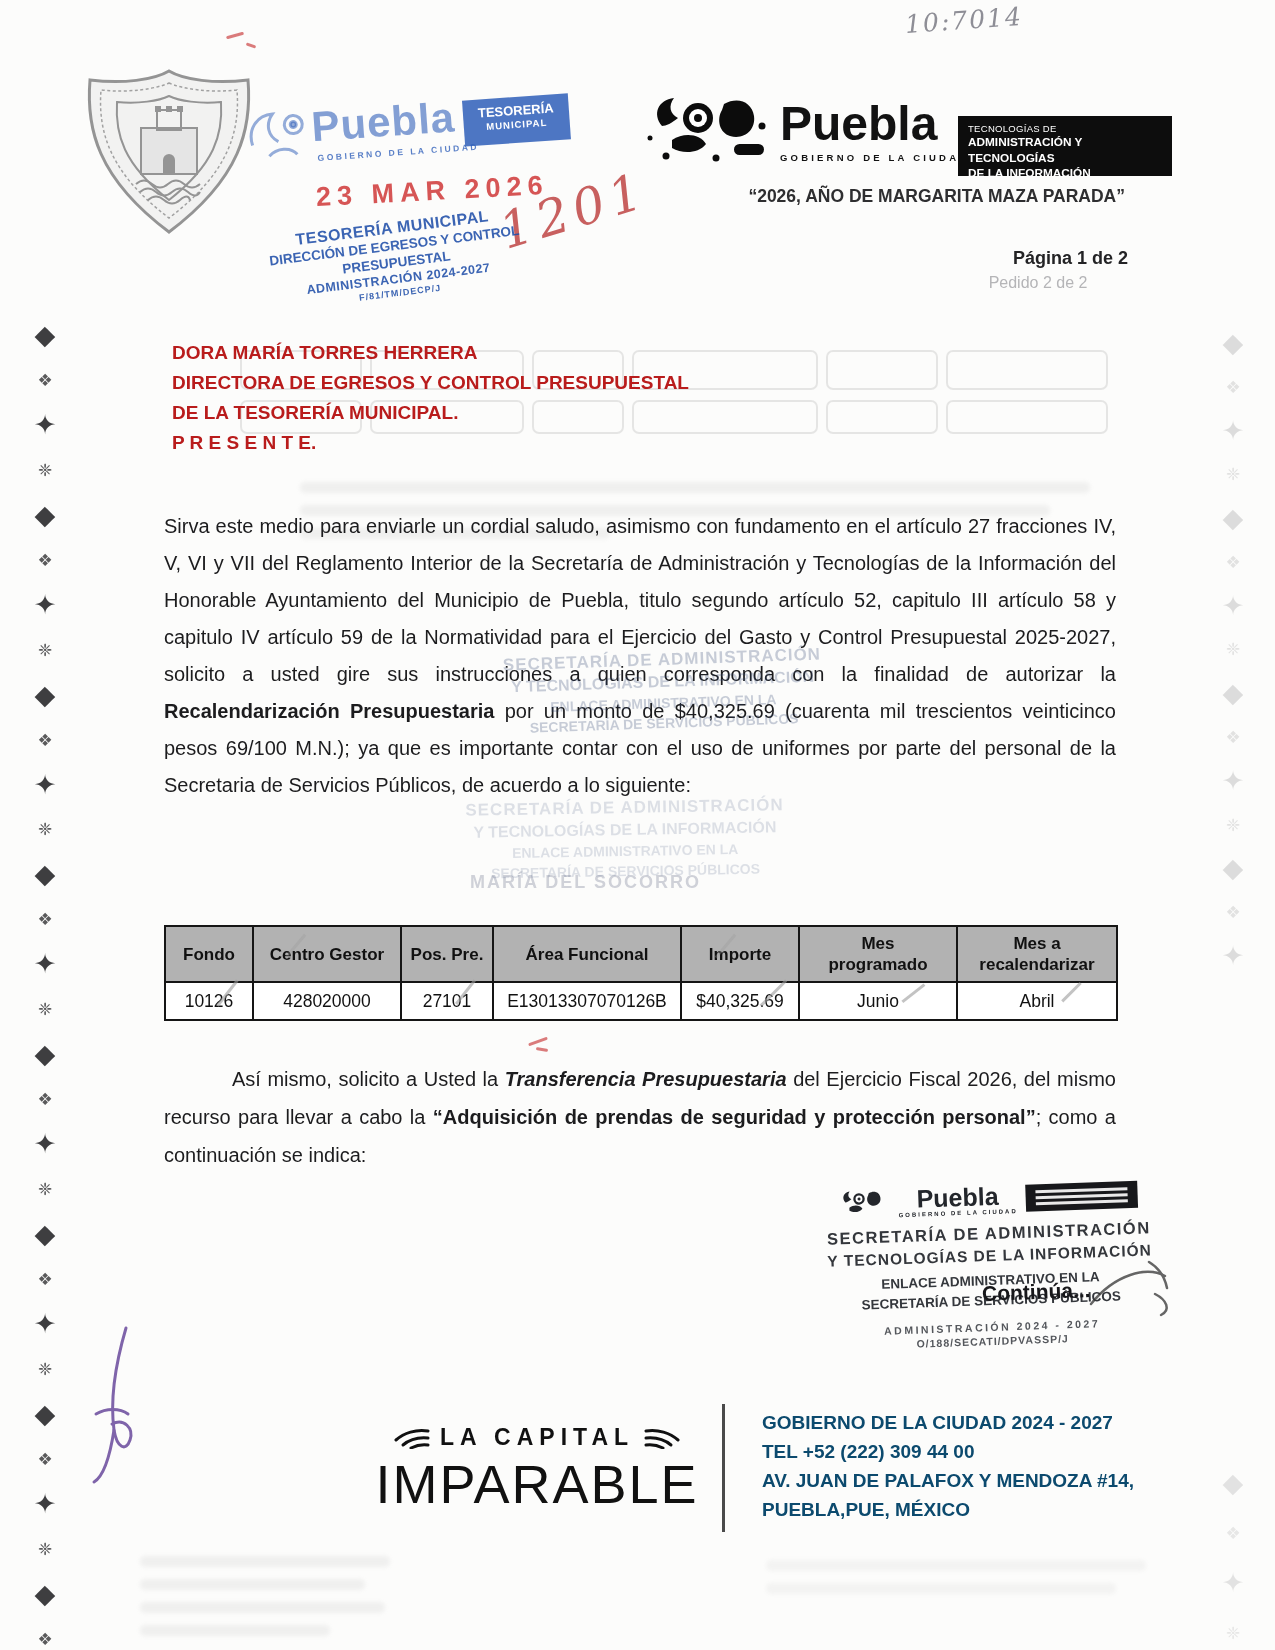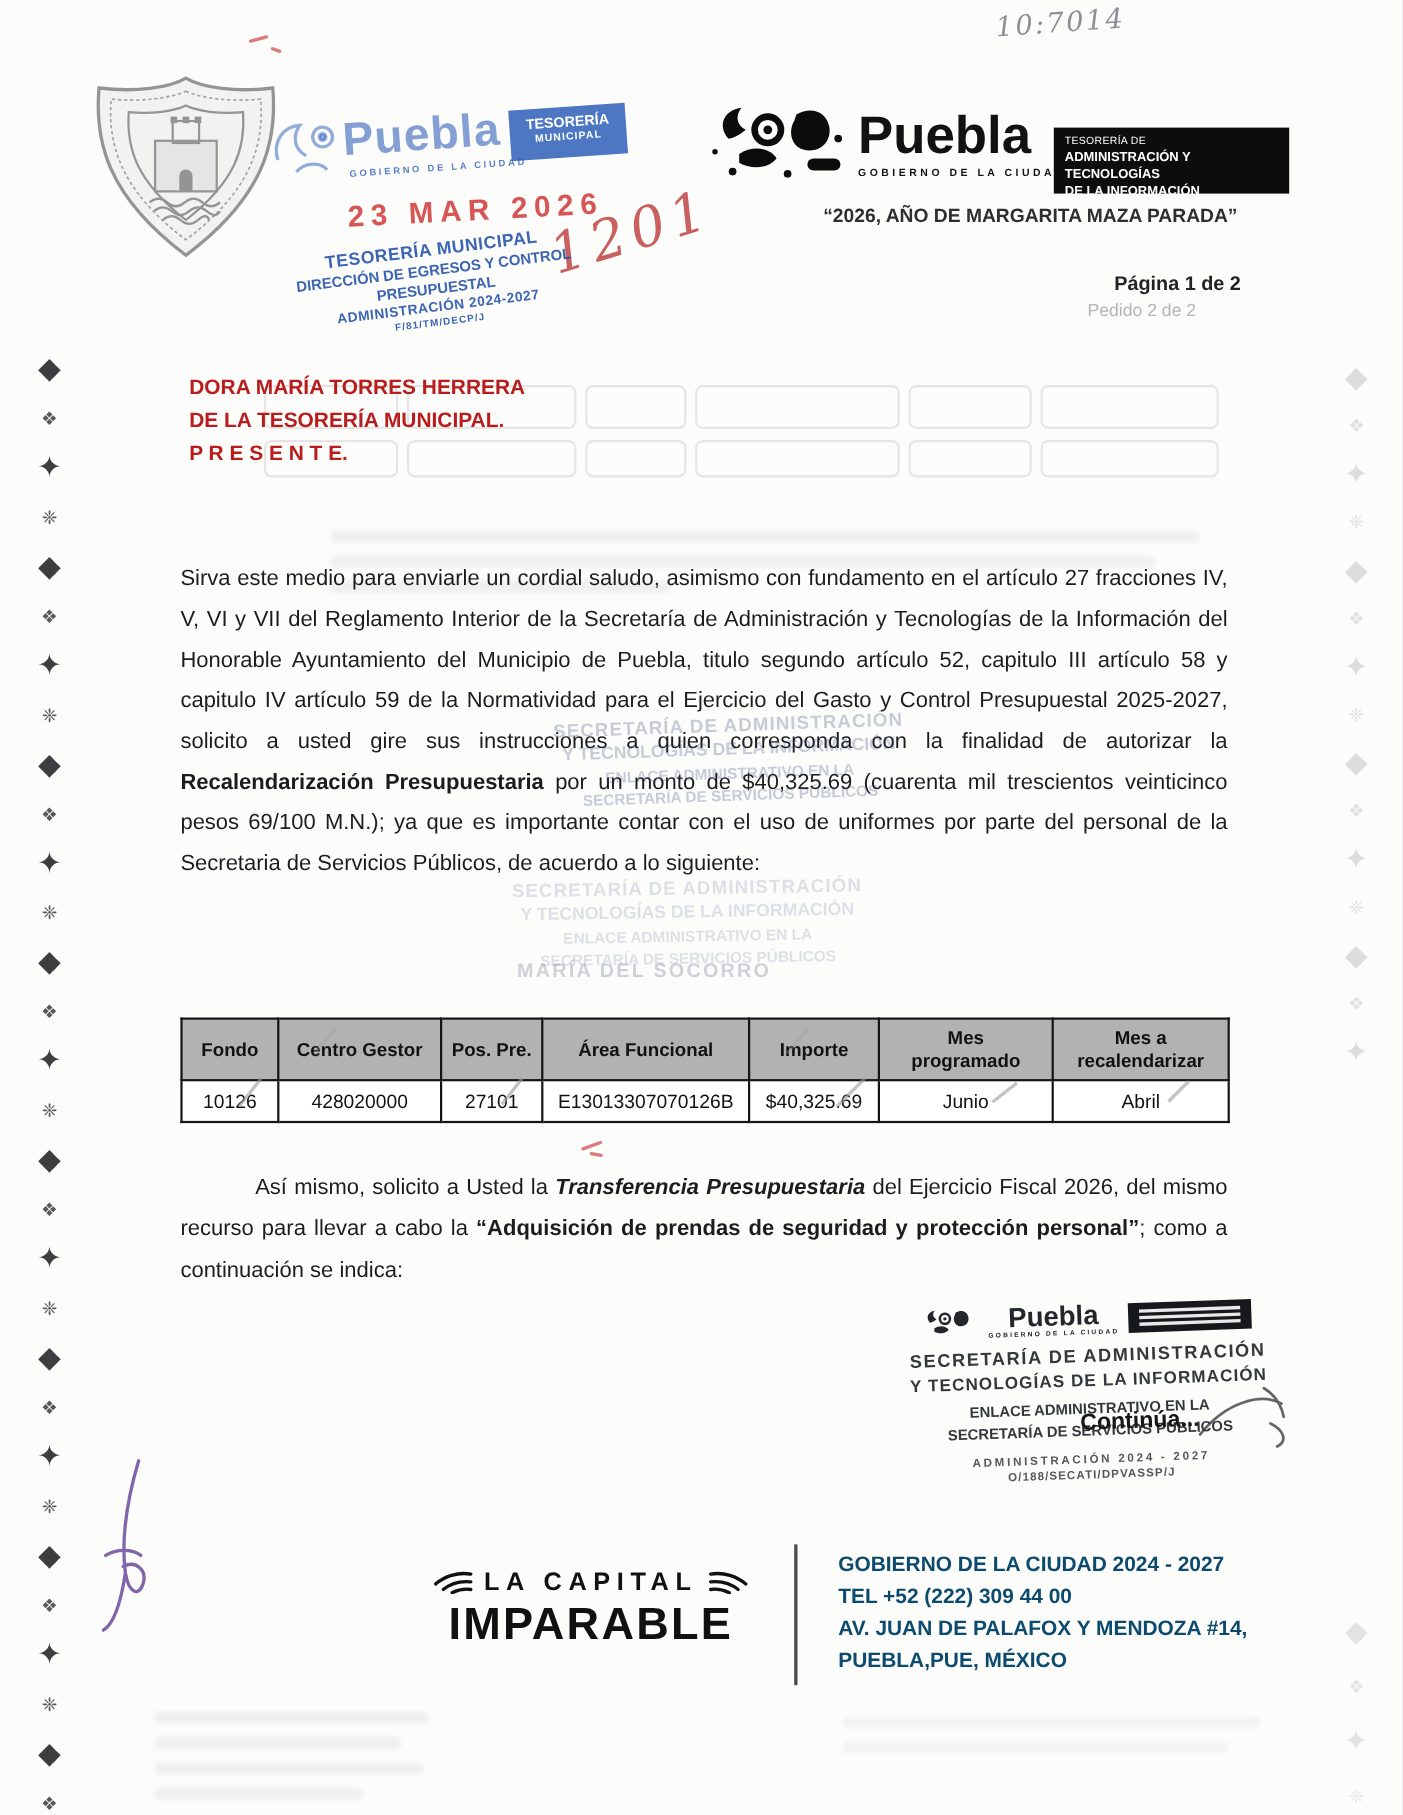--- a/index.html
+++ b/index.html
@@ -114,21 +114,21 @@
   .st-l6{font-size:10.5px;font-weight:600;letter-spacing:1px;color:#54575c;line-height:16px;}
 
   .continua{left:982px;top:1280px;font-size:21px;font-weight:600;color:#17171a;transform:rotate(-2deg);z-index:8;}
   .scribble{left:1085px;top:1252px;z-index:8;}
   .signature{left:82px;top:1322px;z-index:6;}
 
   
   .capital{left:372px;top:1424px;width:330px;text-align:center;color:#111;z-index:5;}
   .capital-top{display:flex;align-items:center;justify-content:center;gap:10px;}
   .capital-top span{font-size:23px;font-weight:800;letter-spacing:6px;}
-  .capital-main{font-size:41px;font-weight:700;letter-spacing:2px;margin-top:2px;}
+  .capital-main{font-size:54px;font-weight:400;letter-spacing:2px;margin-top:2px;}
   .footer-divider{left:722px;top:1404px;width:3px;height:128px;background:#4a4a4a;z-index:5;}
   .footer-text{left:762px;top:1408px;font-size:19px;line-height:29px;font-weight:600;color:#0c4a6e;z-index:5;}
 </style>
 </head>
 <body>
 
 <div class="page">
 
   <div class="pattern-strip pat-left">
       <span>◆</span>
@@ -285,30 +285,31 @@
       <circle cx="74" cy="66" r="3.5"></circle>
       <circle cx="120" cy="34" r="3.5"></circle>
       <circle cx="8" cy="46" r="2.5"></circle>
     </g>
   </svg>
   <div class="abs brand-block">
     <div class="brand-name">Puebla</div>
     <div class="brand-sub">GOBIERNO DE LA CIUDAD</div>
   </div>
   <div class="abs black-box">
-    <div class="bb-small">TESORERÍA DE</div>
+    <div class="bb-small">TECNOLOGÍAS DE</div>
     <div class="bb-bold">ADMINISTRACIÓN Y TECNOLOGÍAS</div>
     <div class="bb-bold">DE LA INFORMACIÓN</div>
   </div>
 
   <div class="abs year-legend">“2026, AÑO DE MARGARITA MAZA PARADA”</div>
   <div class="abs page-info">Página 1 de 2</div>
 
   <div class="abs recipient">
     <div class="r-name">DORA MARÍA TORRES HERRERA</div>
+    <div>DIRECTORA DE EGRESOS Y CONTROL PRESUPUESTAL</div>
     <div>DE LA TESORERÍA MUNICIPAL.</div>
     <div>P R E S E N T E.</div>
   </div>
 
   <div class="abs para para-1"><span>Sirva este medio para enviarle un cordial saludo, asimismo con fundamento en el artículo 27 fracciones IV, V, VI y VII del Reglamento Interior de la Secretaría de Administración y Tecnologías de la Información del Honorable Ayuntamiento del Municipio de Puebla, titulo segundo artículo 52, capitulo III artículo 58 y capitulo IV artículo 59 de la Normatividad para el Ejercicio del Gasto y Control Presupuestal 2025-2027, solicito a usted gire sus instrucciones a quien corresponda con la finalidad de autorizar la </span><span style="font-weight: 700;">Recalendarización Presupuestaria</span><span> por un monto de  $40,325.69 (cuarenta mil trescientos veinticinco pesos 69/100 M.N.); ya que es importante contar con el uso de uniformes por parte del personal de la Secretaria de Servicios Públicos,  de acuerdo a lo siguiente:</span></div>
 
   <div class="abs mid-stamp ms-a">
     <div class="ms-l1">SECRETARÍA DE ADMINISTRACIÓN</div>
     <div class="ms-l2">Y TECNOLOGÍAS DE LA INFORMACIÓN</div>
     <div class="ms-l3">ENLACE ADMINISTRATIVO EN LA</div>

